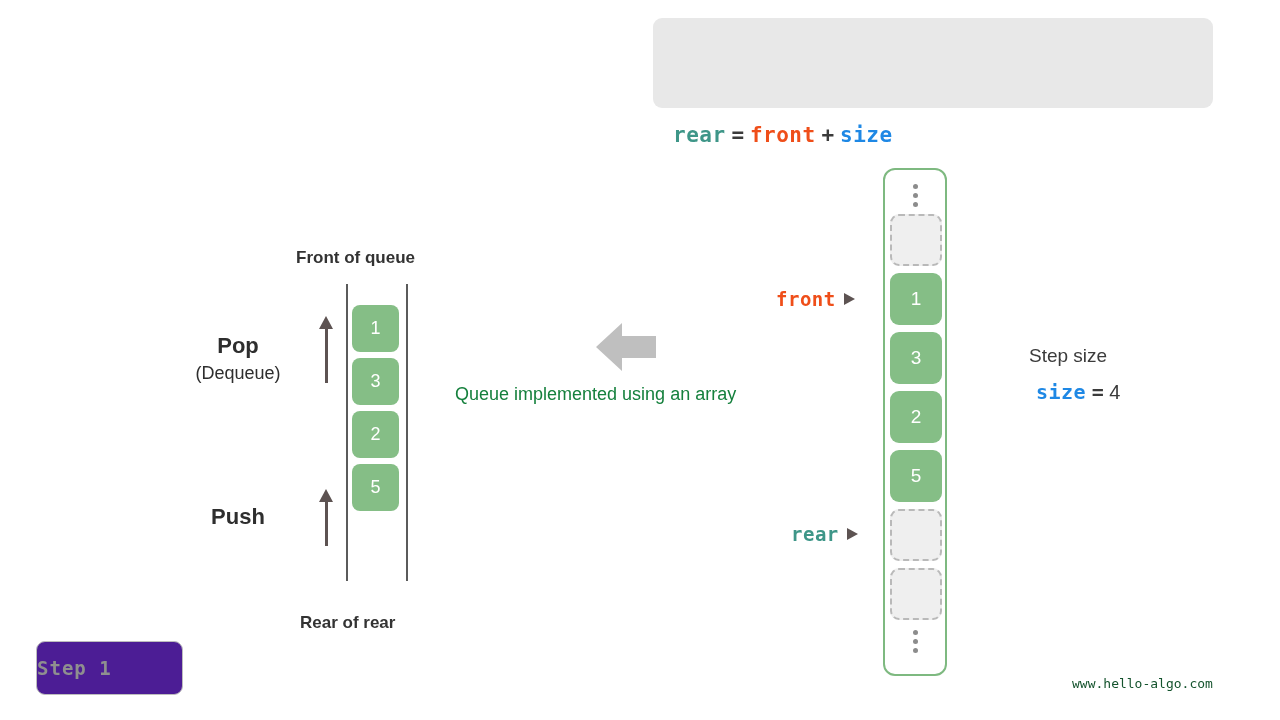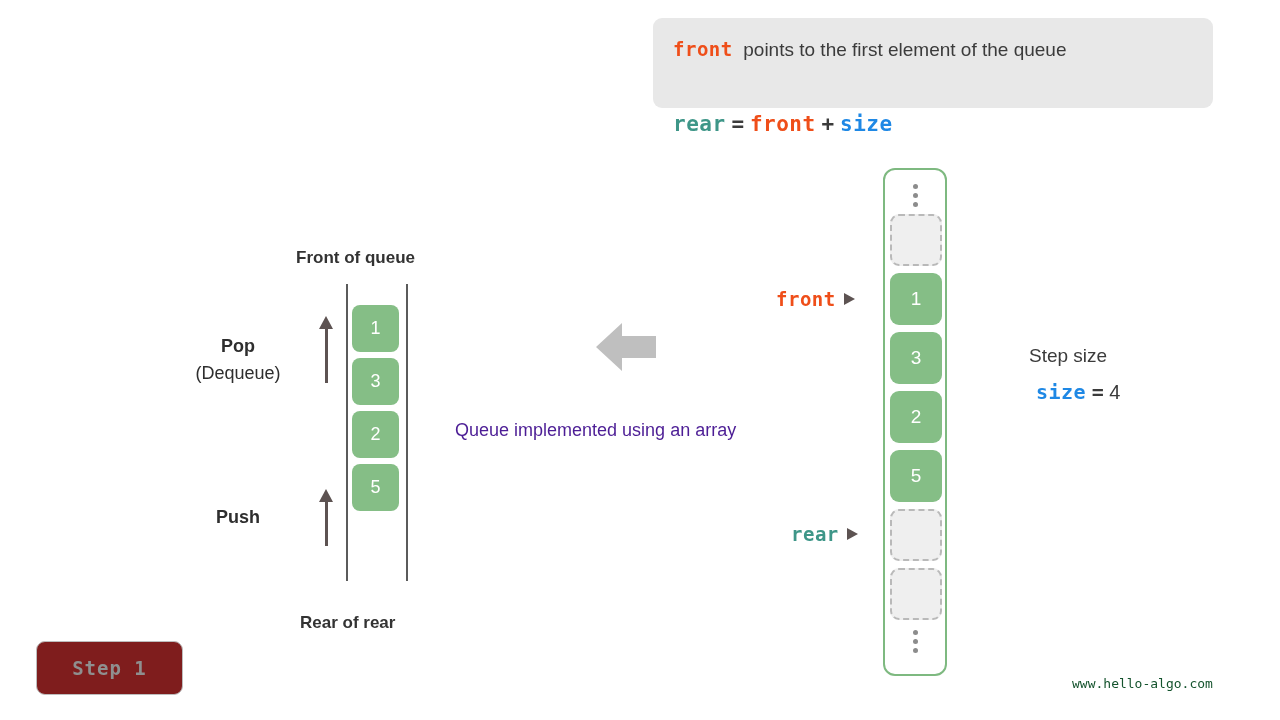--- a/index.html
+++ b/index.html
@@ -37,21 +37,21 @@
     font-family: "DejaVu Sans Mono", "Liberation Mono", monospace;
     font-weight: bold;
     letter-spacing: 0.5px;
   }
   .c-front { color: #ef4e19; }
   .c-rear  { color: #3e9688; }
   .c-size  { color: #1e88e5; }
 
   
   #formula {
-    left: 673px; top: 112px;
+    left: 673px; top: 123px;
     font-size: 21px;
     color: #3b3b3b;
     white-space: nowrap;
   }
   #formula .mono { font-size: 21px; }
   #formula .op { color: #3b3b3b; font-family:"DejaVu Sans Mono","Liberation Mono",monospace; font-weight:bold;}
 
   
   #label-front-of-queue {
     left: 296px; top: 248px;
@@ -95,30 +95,30 @@
     border-left: 7px solid transparent;
     border-right: 7px solid transparent;
     border-bottom: 13px solid #5d5352;
   }
   #arrow-pop  { left: 316px; top: 316px; height: 67px; }
   #arrow-push { left: 316px; top: 489px; height: 57px; }
 
   .op-label {
     text-align: center; white-space: nowrap;
   }
-  .op-label .l1 { font-size: 18px; font-weight: bold; color: #2e2e2e; line-height: 26px;}
+  .op-label .l1 { font-size: 22px; font-weight: bold; color: #2e2e2e; line-height: 26px;}
   .op-label .l2 { font-size: 18px; color: #2e2e2e; line-height: 28px;}
   #label-pop  { left: 168px; top: 333px; width: 140px; }
   #label-push { left: 168px; top: 504px; width: 140px; }
 
   
   #center-arrow { left: 596px; top: 322px; width: 60px; height: 50px; }
   #center-caption {
-    left: 455px; top: 420px;
-    font-size: 18px; color: #4c1d95;
+    left: 455px; top: 384px;
+    font-size: 18px; color: #15803d;
     white-space: nowrap;
   }
 
   
   #array-container {
     left: 883px; top: 168px;
     width: 64px; height: 508px;
     border: 2px solid #7eb980;
     border-radius: 12px;
     box-sizing: border-box;
@@ -177,44 +177,40 @@
   #queue-size-expr .op {
     font-family:"DejaVu Sans Mono","Liberation Mono",monospace; font-weight:bold; color:#3b3b3b;
   }
 
   
   #step-badge {
     left: 36px; top: 641px;
     width: 145px; height: 52px;
     border: 1.6px solid #bdbdbd;
     border-radius: 9px;
-    background: #7f1d1d;
-    display: flex; align-items: center; justify-content: center;
+    background: #4c1d95;
+    display: flex; align-items: center; justify-content: flex-start;
   }
   #step-badge .txt {
     font-family:"DejaVu Sans Mono","Liberation Mono",monospace;
     font-weight: bold; font-size: 19px; color: #8f8f8f;
     letter-spacing: 1px;
   }
 
   
   #watermark {
     left: 1072px; top: 676px;
     font-family:"DejaVu Sans Mono","Liberation Mono",monospace;
     font-size: 13px; color: #14532d; white-space: nowrap;
   }
 </style>
 </head>
 <body>
 
 <div class="abs" id="legend-box">
-  <div class="legend-line">
-    <span class="mono c-front">front</span>
-    &nbsp;<span>points to the first element of the queue</span>
-  </div>
 </div>
 
 <div class="abs" id="formula">
   <span class="mono c-rear">rear</span>
   <span class="op">=</span>
   <span class="mono c-front">front</span>
   <span class="op">+</span>
   <span class="mono c-size">size</span>
 </div>
 

